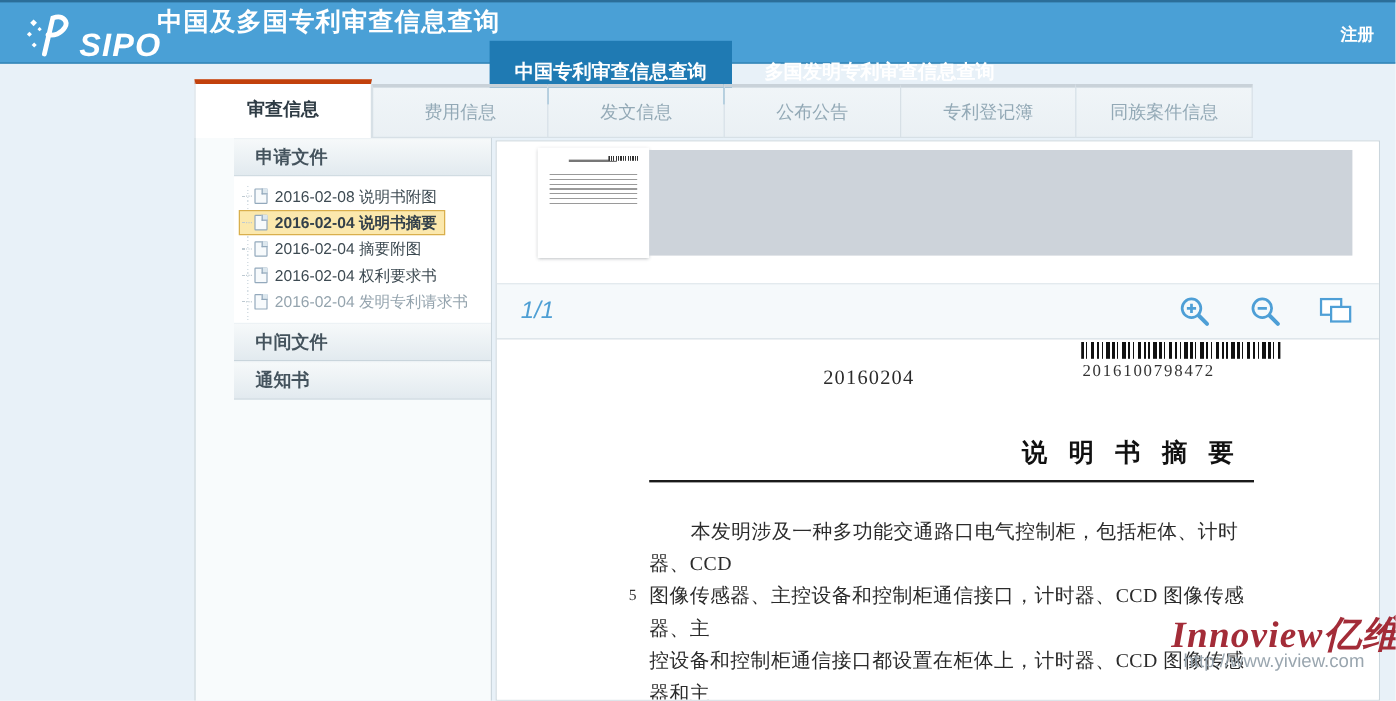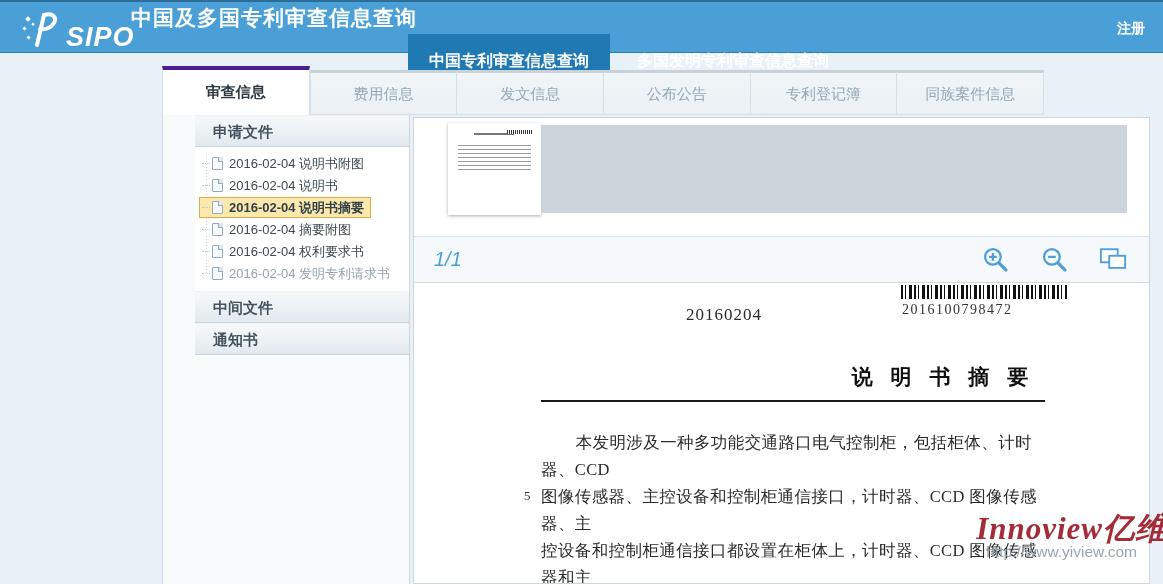--- a/index.html
+++ b/index.html
@@ -16,21 +16,21 @@
   .nav-active { left:408px; width:202px; background:#1F7AB3; }
   .nav-multi { left:618px; width:230px; }
   .register { position:absolute; right:18px; top:18px; color:#fff; font-size:14px; font-weight:bold; cursor:pointer; }
 
   
   .tabbar { position:absolute; left:162px; top:66px; width:882px; height:49px; display:flex; align-items:flex-end; }
   .tab { flex:1 1 0; height:45px; line-height:41px; text-align:center; font-size:15px; color:#93A9B6;
     background:linear-gradient(#F0F5F8,#EAF0F4); border:1px solid #D7E0E6; border-top:3px solid #C9D2D9; border-right:none; cursor:pointer; }
   .tab:last-child { border-right:1px solid #D7E0E6; }
   .tab.active { height:49px; line-height:44px; background:#fff; color:#2E3B44; font-weight:bold;
-    border-top:4px solid #4c1d95; border-bottom:none; border-right:1px solid #D7E0E6; }
+    border-top:4px solid #c2410c; border-bottom:none; border-right:1px solid #D7E0E6; }
 
   
   .sidebar { position:absolute; left:162px; top:115px; width:248px; height:469px; background:#F8FBFC;
     border-left:1px solid #CBD6DD; border-right:1px solid #CBD6DD;padding-left:32px; }
   .section-header { height:32px; line-height:31px; padding-left:18px; font-size:15px; font-weight:bold; color:#44535D;
     background:linear-gradient(#F6F9FA,#E2EAEF); border-top:1px solid #EDF2F5; border-bottom:1px solid #C9D5DC; cursor:pointer; }
   .file-list { background:#fff; padding:5px 0 6px 0;
     background-image:repeating-linear-gradient(to bottom,#CBD6DD 0 1px,transparent 1px 3px);
     background-repeat:no-repeat; background-position:11px 8px; background-size:1px 118px; background-color:#fff; }
   .file-item { display:flex; align-items:center; width:max-content; height:21px; margin:1px 0 1px 4px; padding:0 6px 0 2px;
@@ -107,25 +107,21 @@
   <div class="tab">公布公告</div>
   <div class="tab">专利登记簿</div>
   <div class="tab">同族案件信息</div>
 </div>
 
 <div class="sidebar">
   <div class="section-header">申请文件</div>
   <div class="file-list">
     <div class="file-item">
       <span class="doc-icon"></span>
-      <span>2016-02-04 说明书附图</span>
-    </div>
-    <div class="file-item">
-      <span class="doc-icon"></span>
-      <span>2016-02-04 说明书</span>
+      <span>2016-02-08 说明书附图</span>
     </div>
     <div class="file-item selected">
       <span class="doc-icon"></span>
       <span>2016-02-04 说明书摘要</span>
     </div>
     <div class="file-item">
       <span class="doc-icon"></span>
       <span>2016-02-04 摘要附图</span>
     </div>
     <div class="file-item">

